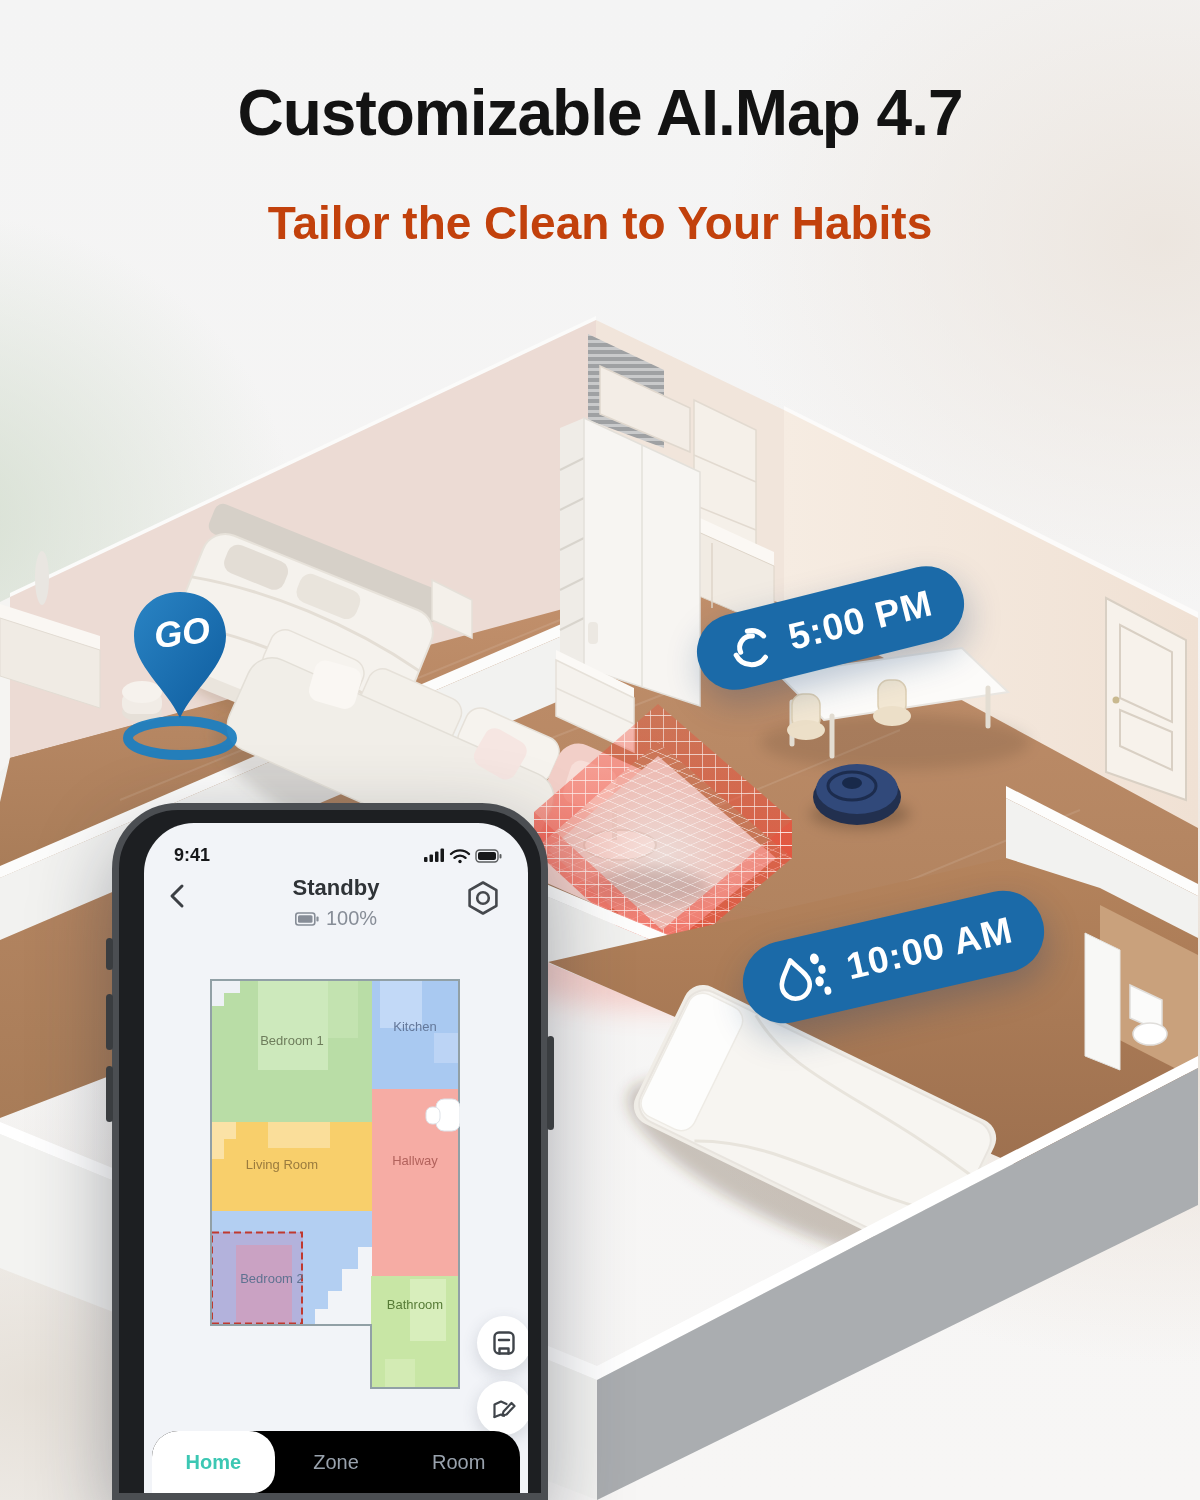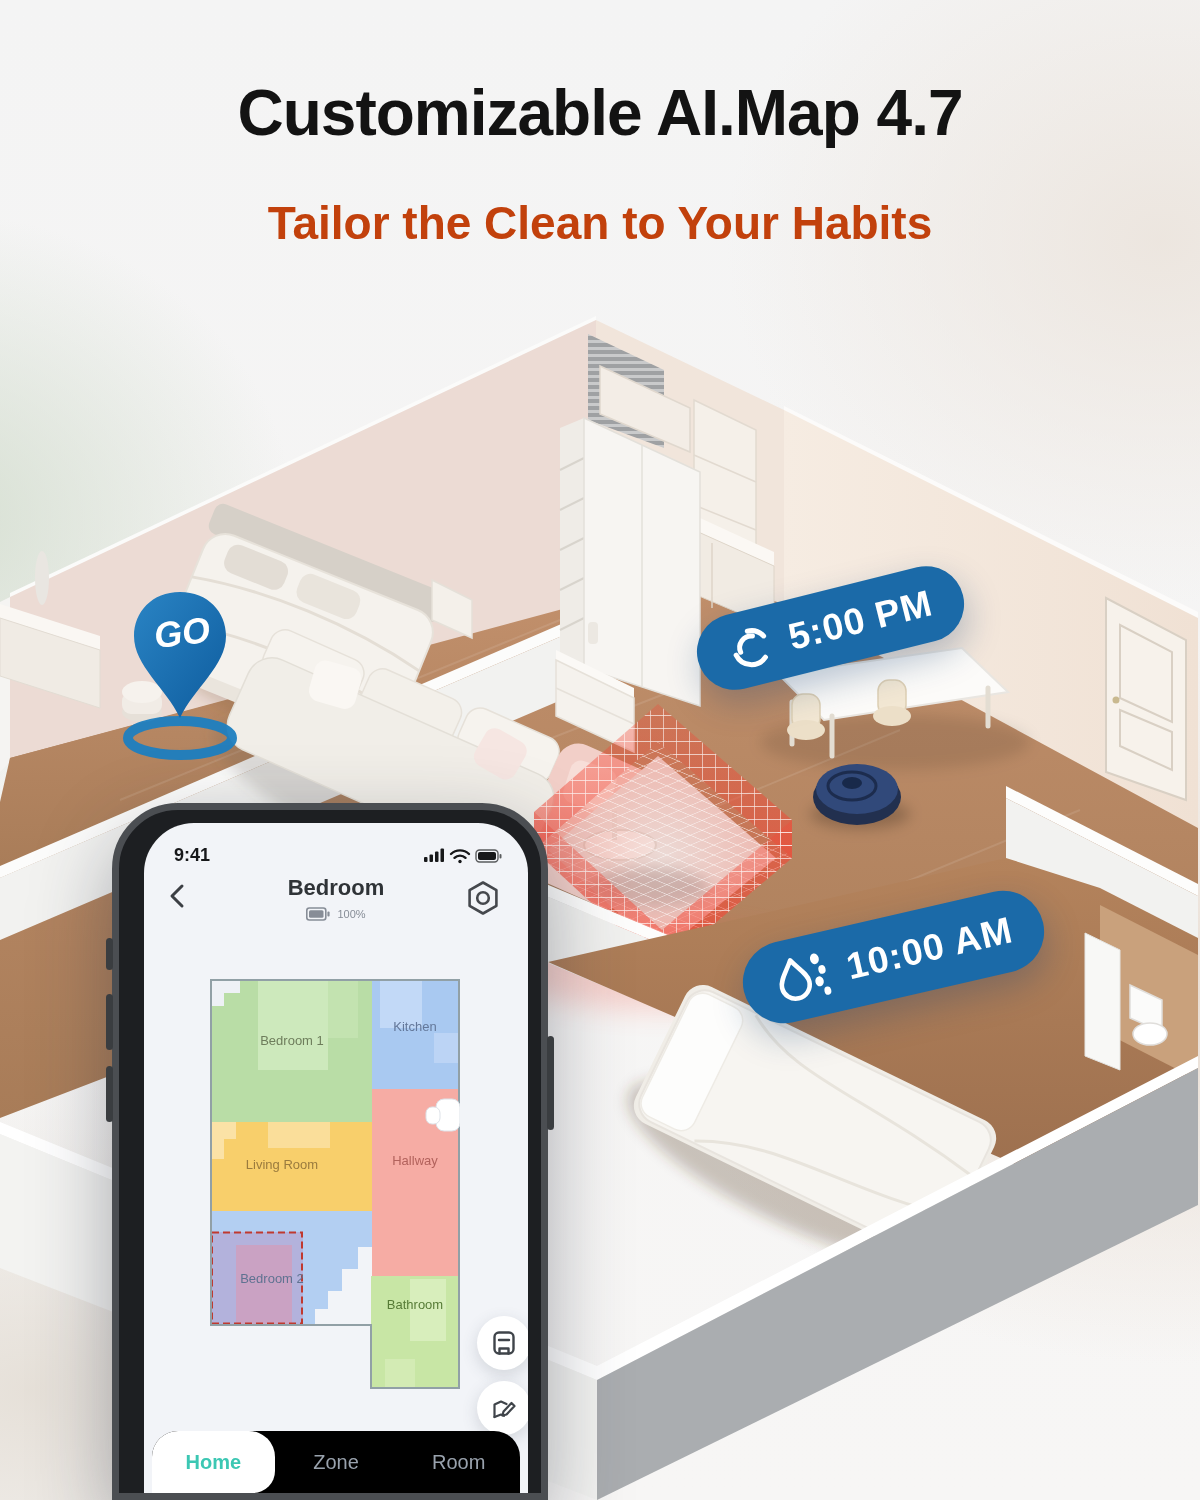--- a/index.html
+++ b/index.html
@@ -54,21 +54,21 @@
   .screen{
     position:absolute;left:13px;right:13px;top:13px;bottom:0;
     background:#f2f4f8;border-radius:50px 50px 0 0;overflow:hidden;margin-left:12px;
   }
   .status-bar{position:absolute;left:0;right:0;top:22px;height:24px;}
   .status-time{position:absolute;left:30px;top:0;font-size:18px;font-weight:700;color:#17181a;}
   .status-icons{position:absolute;right:26px;top:2px;}
   .app-header{position:absolute;left:0;right:0;top:50px;height:70px;}
   .back-btn{position:absolute;left:18px;top:8px;width:30px;height:30px;display:flex;align-items:center;justify-content:center;}
   .app-title{position:absolute;left:0;right:0;top:2px;text-align:center;font-size:22px;font-weight:700;color:#2f3337;}
-  .battery-row{position:absolute;left:0;right:0;top:34px;display:flex;align-items:center;justify-content:center;gap:7px;color:#878d97;font-size:11px;}
+  .battery-row{position:absolute;left:0;right:0;top:34px;display:flex;align-items:center;justify-content:center;gap:7px;color:#878d97;font-size:20px;}
   .gear-btn{position:absolute;right:24px;top:4px;width:42px;height:42px;display:flex;align-items:center;justify-content:center;}
   .map-wrap{position:absolute;left:66px;top:156px;width:250px;height:410px;}
   .fab{
     position:absolute;width:54px;height:54px;border-radius:50%;background:#fff;
     box-shadow:0 5px 16px rgba(60,70,90,.18);display:flex;align-items:center;justify-content:center;
   }
   .fab-save{left:333px;top:493px;}
   .fab-edit{left:333px;top:558px;}
   .tabbar{
     position:absolute;left:8px;right:8px;bottom:0;height:62px;background:#000000;
@@ -373,21 +373,21 @@
         </svg>
       </span>
     </div>
 
     <div class="app-header">
       <div class="back-btn">
         <svg width="18" height="28" viewBox="0 0 18 28">
           <polyline points="14,4 4,14 14,24" fill="none" stroke="#3c3f44" stroke-width="3" stroke-linecap="round" stroke-linejoin="round"></polyline>
         </svg>
       </div>
-      <div class="app-title">Bedroom</div>
+      <div class="app-title">Standby</div>
       <div class="battery-row">
         <svg width="24" height="14" viewBox="0 0 24 14">
           <rect x="0.8" y="1" width="19" height="12" rx="2.5" fill="none" stroke="#878d97" stroke-width="1.6"></rect>
           <rect x="3" y="3.2" width="14.5" height="7.6" rx="1.5" fill="#878d97"></rect>
           <rect x="21.4" y="4.5" width="2.2" height="5" rx="1" fill="#878d97"></rect>
         </svg>
         <span>100%</span>
       </div>
       <div class="gear-btn">
         <svg width="40" height="40" viewBox="0 0 40 40">

